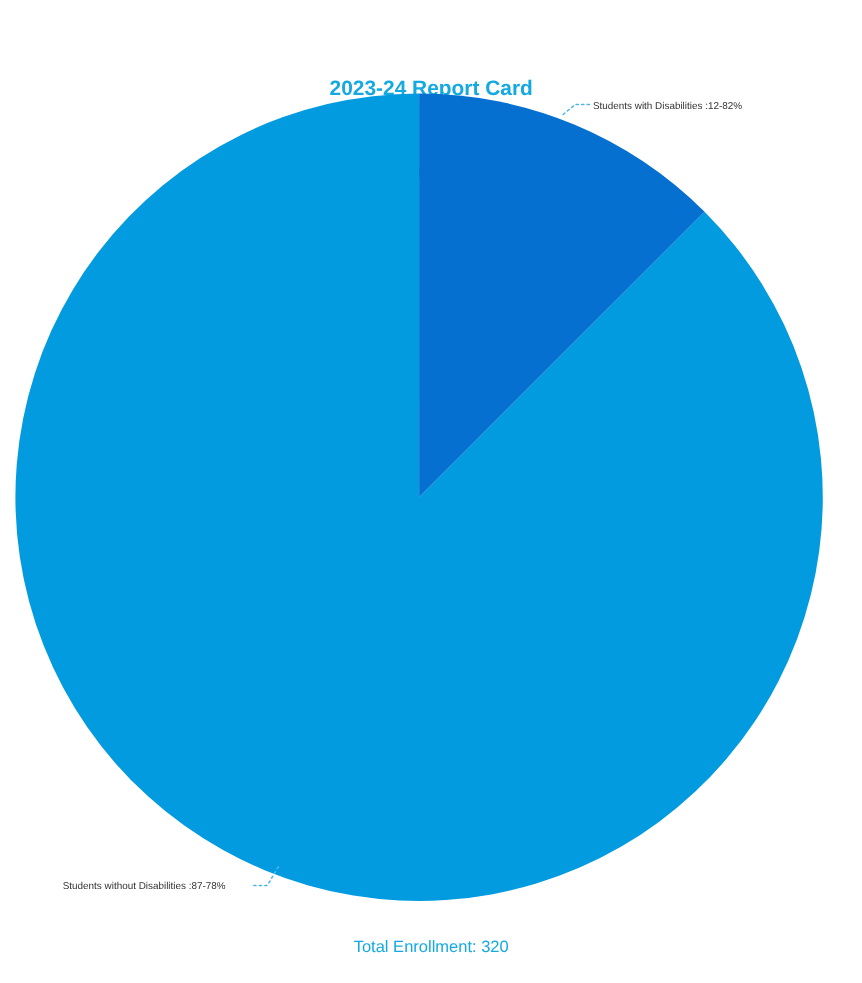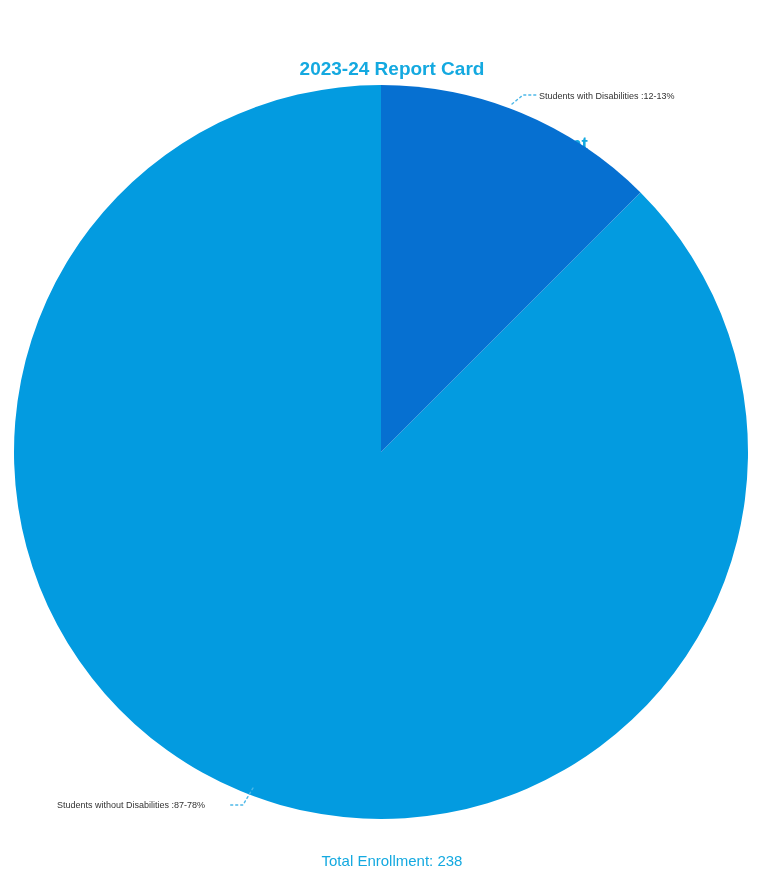--- a/index.html
+++ b/index.html
@@ -22,21 +22,21 @@
     left: 0;
     top: 0;
     width: 784px;
     height: 894px;
   }
 
   
   .chart-title {
     position: absolute;
     left: 0;
-    top: 6px;
+    top: 18px;
     width: 784px;
     text-align: center;
     color: #14a9e0;
     font-family: "Liberation Sans", sans-serif;
     font-size: 19px;
     font-weight: bold;
     line-height: 25px;
     letter-spacing: 0px;
     white-space: pre;
   }
@@ -102,19 +102,19 @@
 
     <path id="slice-without-disabilities" d="M 381 452 L 640.51 192.49 A 367 367 0 1 1 381.00 85.00 Z" fill="#039be0" stroke="none"></path>
 
     <path id="slice-with-disabilities" d="M 381 452 L 381.00 85.00 A 367 367 0 0 1 640.51 192.49 Z" fill="#0670d1" stroke="none"></path>
 
     <polyline points="512,104 523,95 536,95" fill="none" stroke="#4db8e8" stroke-width="1.4" stroke-dasharray="2 3" stroke-linecap="round"></polyline>
 
     <polyline points="253,788 243,805 230,805" fill="none" stroke="#4db8e8" stroke-width="1.4" stroke-dasharray="2 3" stroke-linecap="round"></polyline>
   </svg>
 
-  <div class="slice-label" id="label-with-disabilities">Students with Disabilities :12-13%</div>
+  <div class="slice-label" id="label-with-disabilities">Students with Disabilities :12-82%</div>
 
   <div class="slice-label" id="label-without-disabilities">Students without Disabilities :87-78%</div>
 
-  <div class="chart-footer">Total Enrollment: 238</div>
+  <div class="chart-footer">Total Enrollment: 320</div>
 
 </div>
 
 </body></html>

